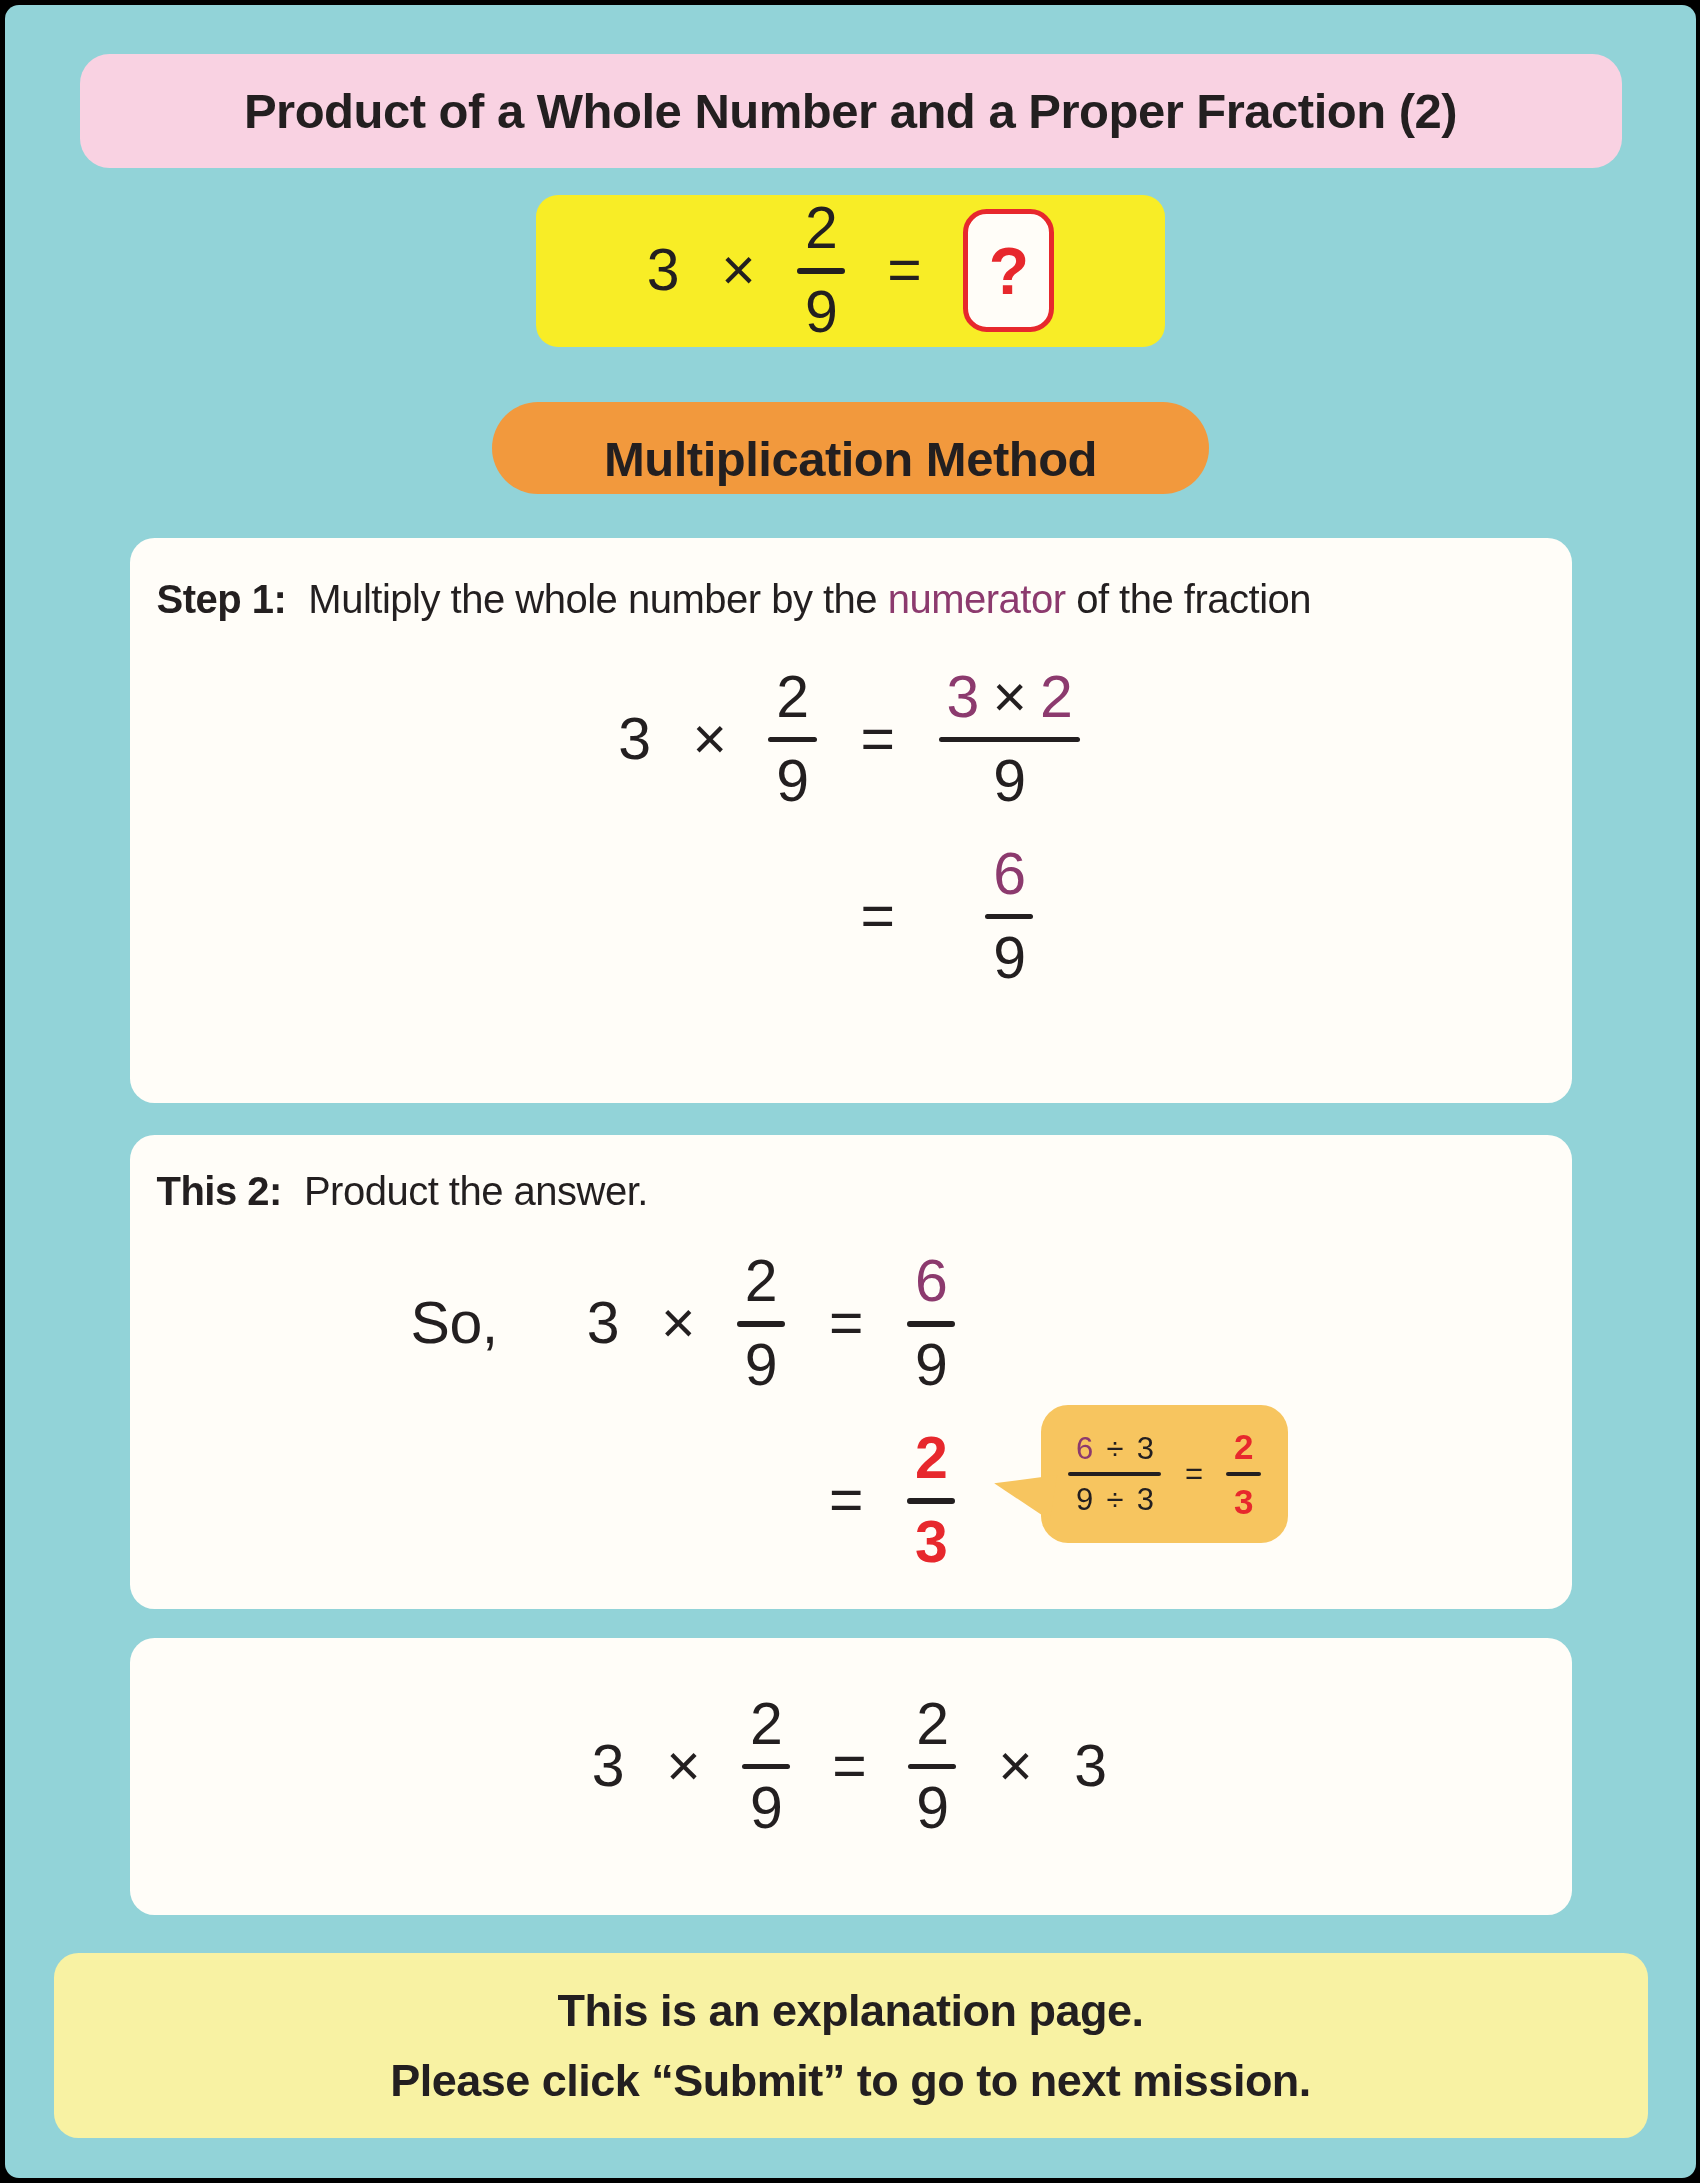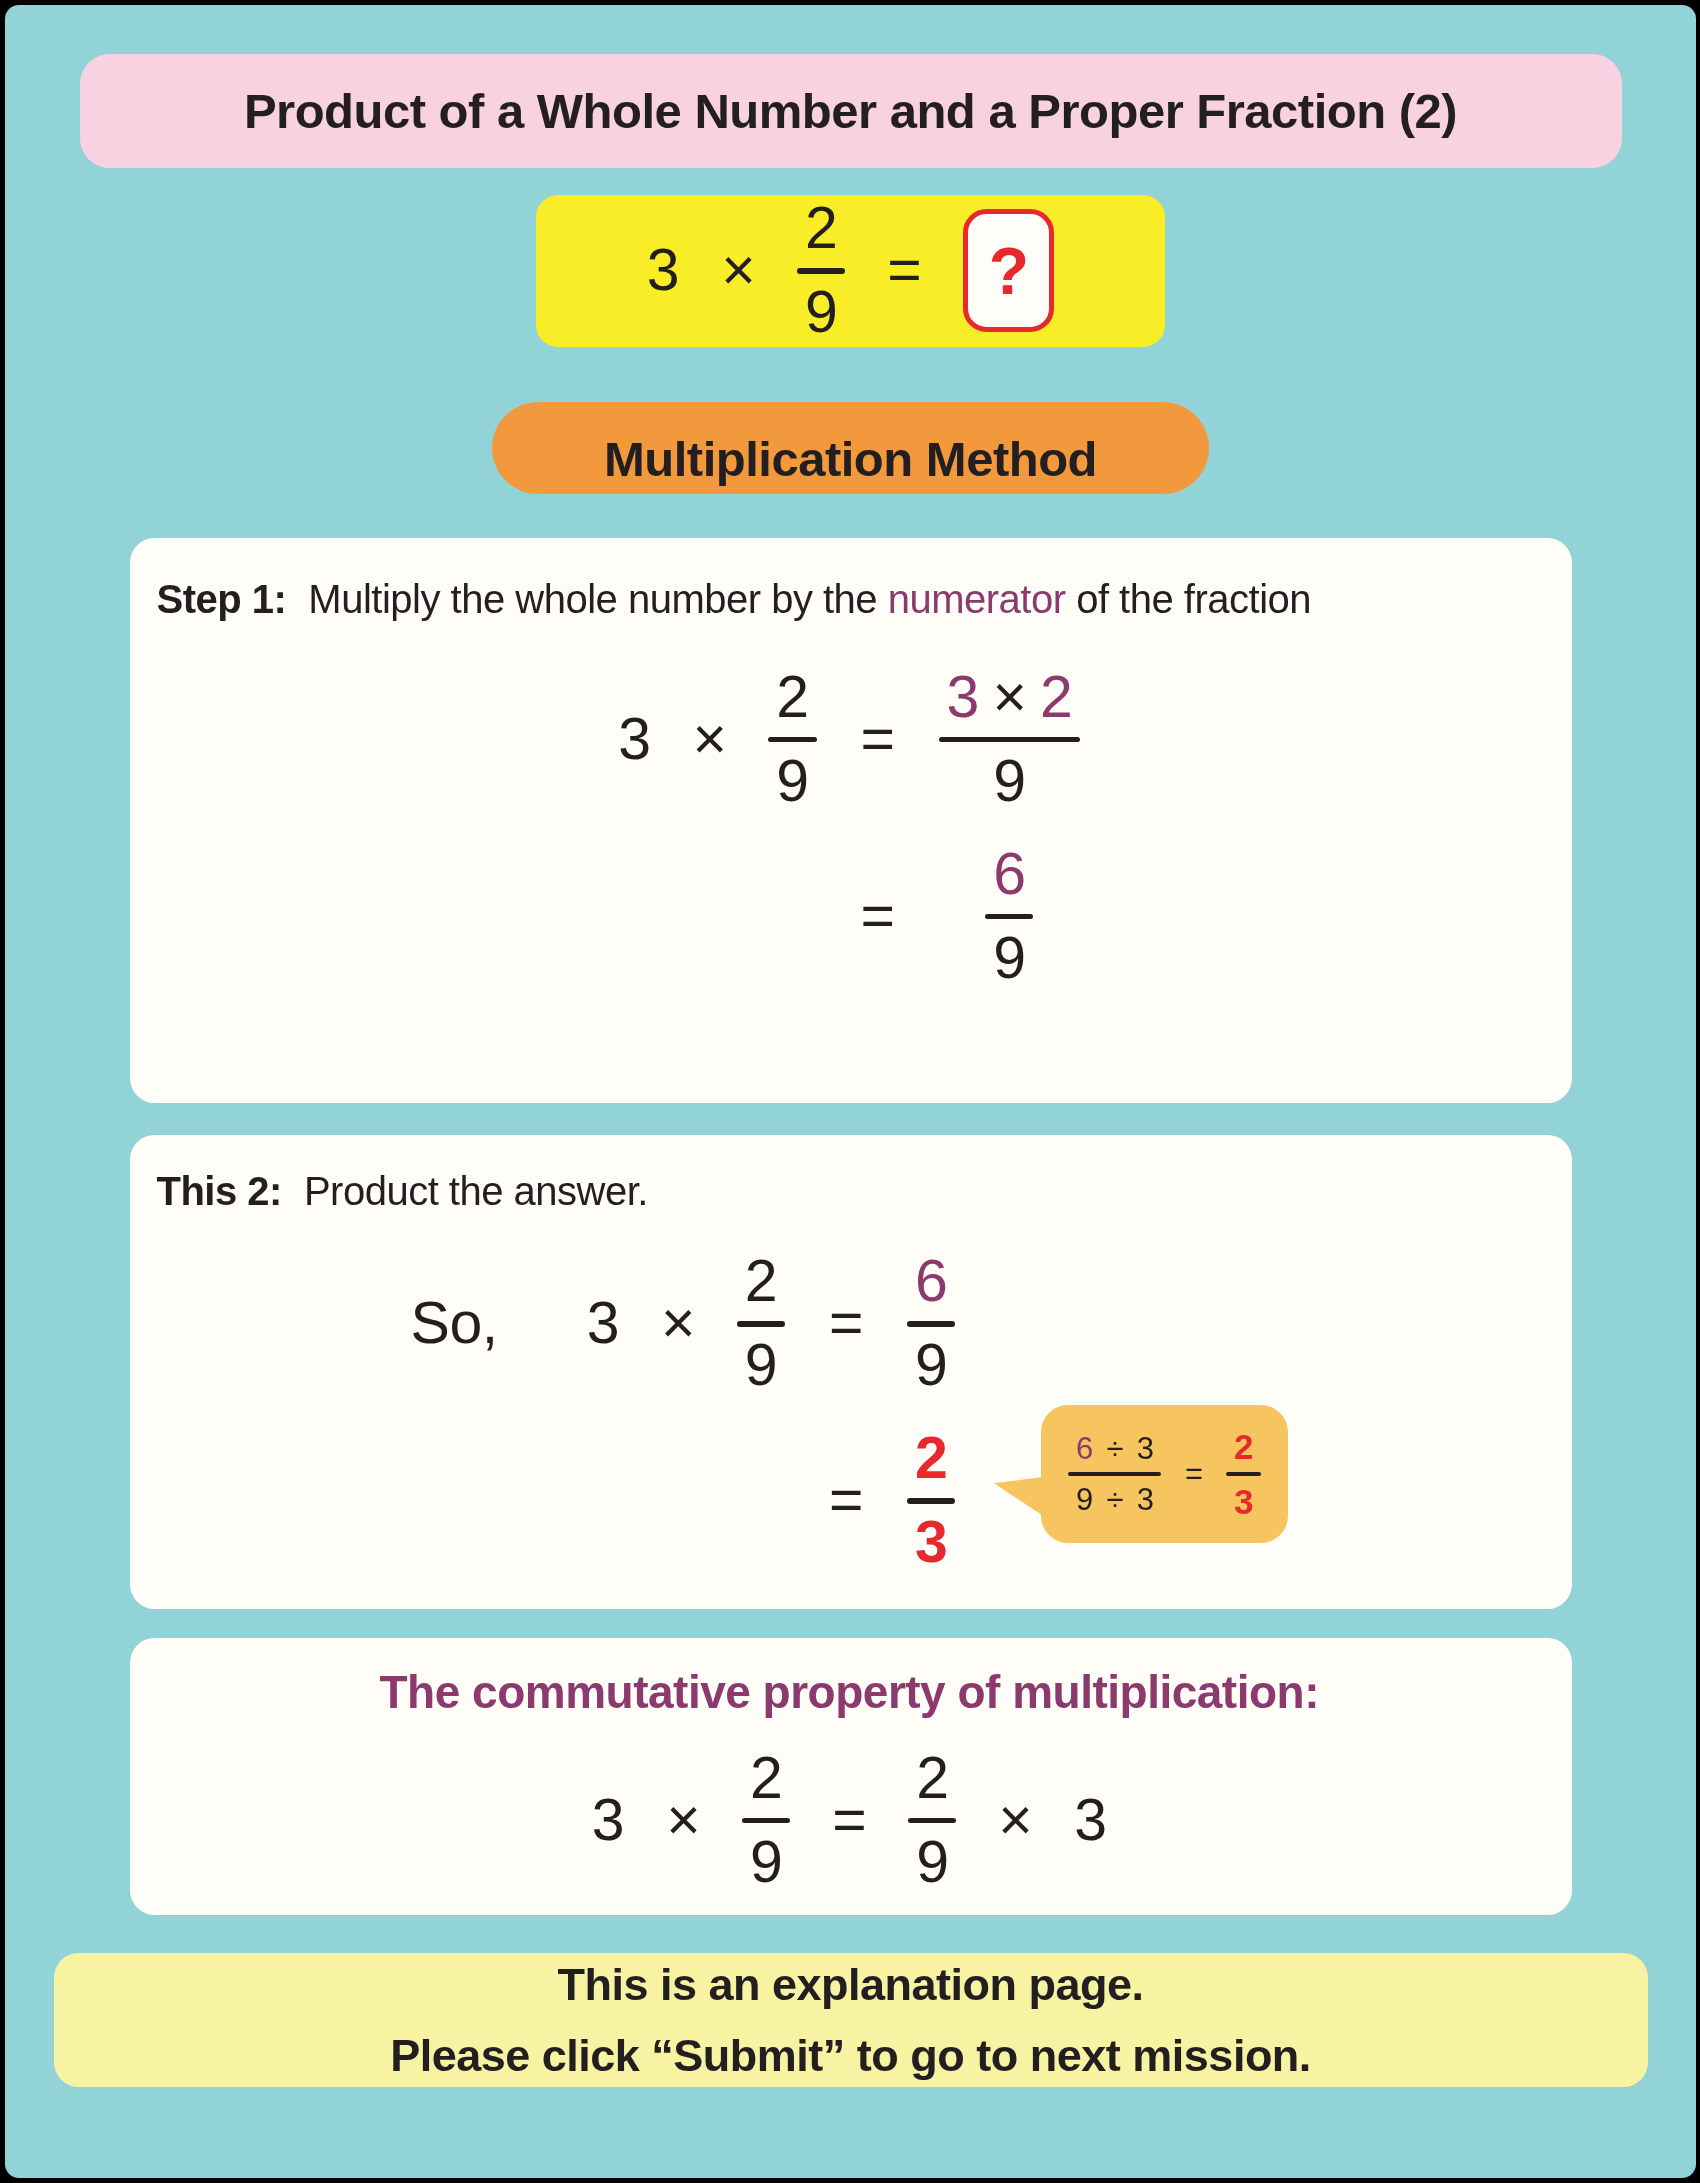--- a/index.html
+++ b/index.html
@@ -29,21 +29,21 @@
   .method-banner span{font-size:49px;font-weight:700;margin-top:22px;}
   
   .card{
     width:1442px;margin:0 auto;background:#fffdf8;border-radius:24.6px;
     box-sizing:border-box;padding:34px 29.5px 19.6px 27px;
   }
   .card.step1{height:565px;margin-top:44px;}
   .card.step2{height:474px;margin-top:32px;padding-top:29.5px;}
   .card.comm{height:277px;margin-top:29.5px;padding-top:27px;}
   .footer-note{
-    width:1594px;height:134px;margin:38px auto 0;background:#f8f2a3;border-radius:24.6px;
+    width:1594px;height:185px;margin:38px auto 0;background:#f8f2a3;border-radius:24.6px;
     display:flex;flex-direction:column;align-items:center;justify-content:center;gap:18.7px;
   }
   .footer-note span{font-size:45px;font-weight:700;}
   
   .step-line{font-size:40px;line-height:1.35;margin:0;}
   .step-label{font-weight:700;margin-right:22px;}
   .hl-purple{color:#8c3a6e;}
   .indent2{margin-left:173px;margin-top:27px;}
   
   .eq{font-size:59px;line-height:1;}
@@ -204,21 +204,20 @@
             <span class="fnum red">2</span>
             <span class="fbar"></span>
             <span class="fden red">3</span>
           </span>
         </span>
       </span>
     </div>
   </div>
 
   <div class="card comm">
-    <p class="comm-heading">The commutative property of multiplication:</p>
     <div class="comm-eq eq">
       <span>3</span>
       <span>×</span>
       <span class="frac">
         <span class="fnum">2</span>
         <span class="fbar"></span>
         <span class="fden">9</span>
       </span>
       <span>=</span>
       <span class="frac">

